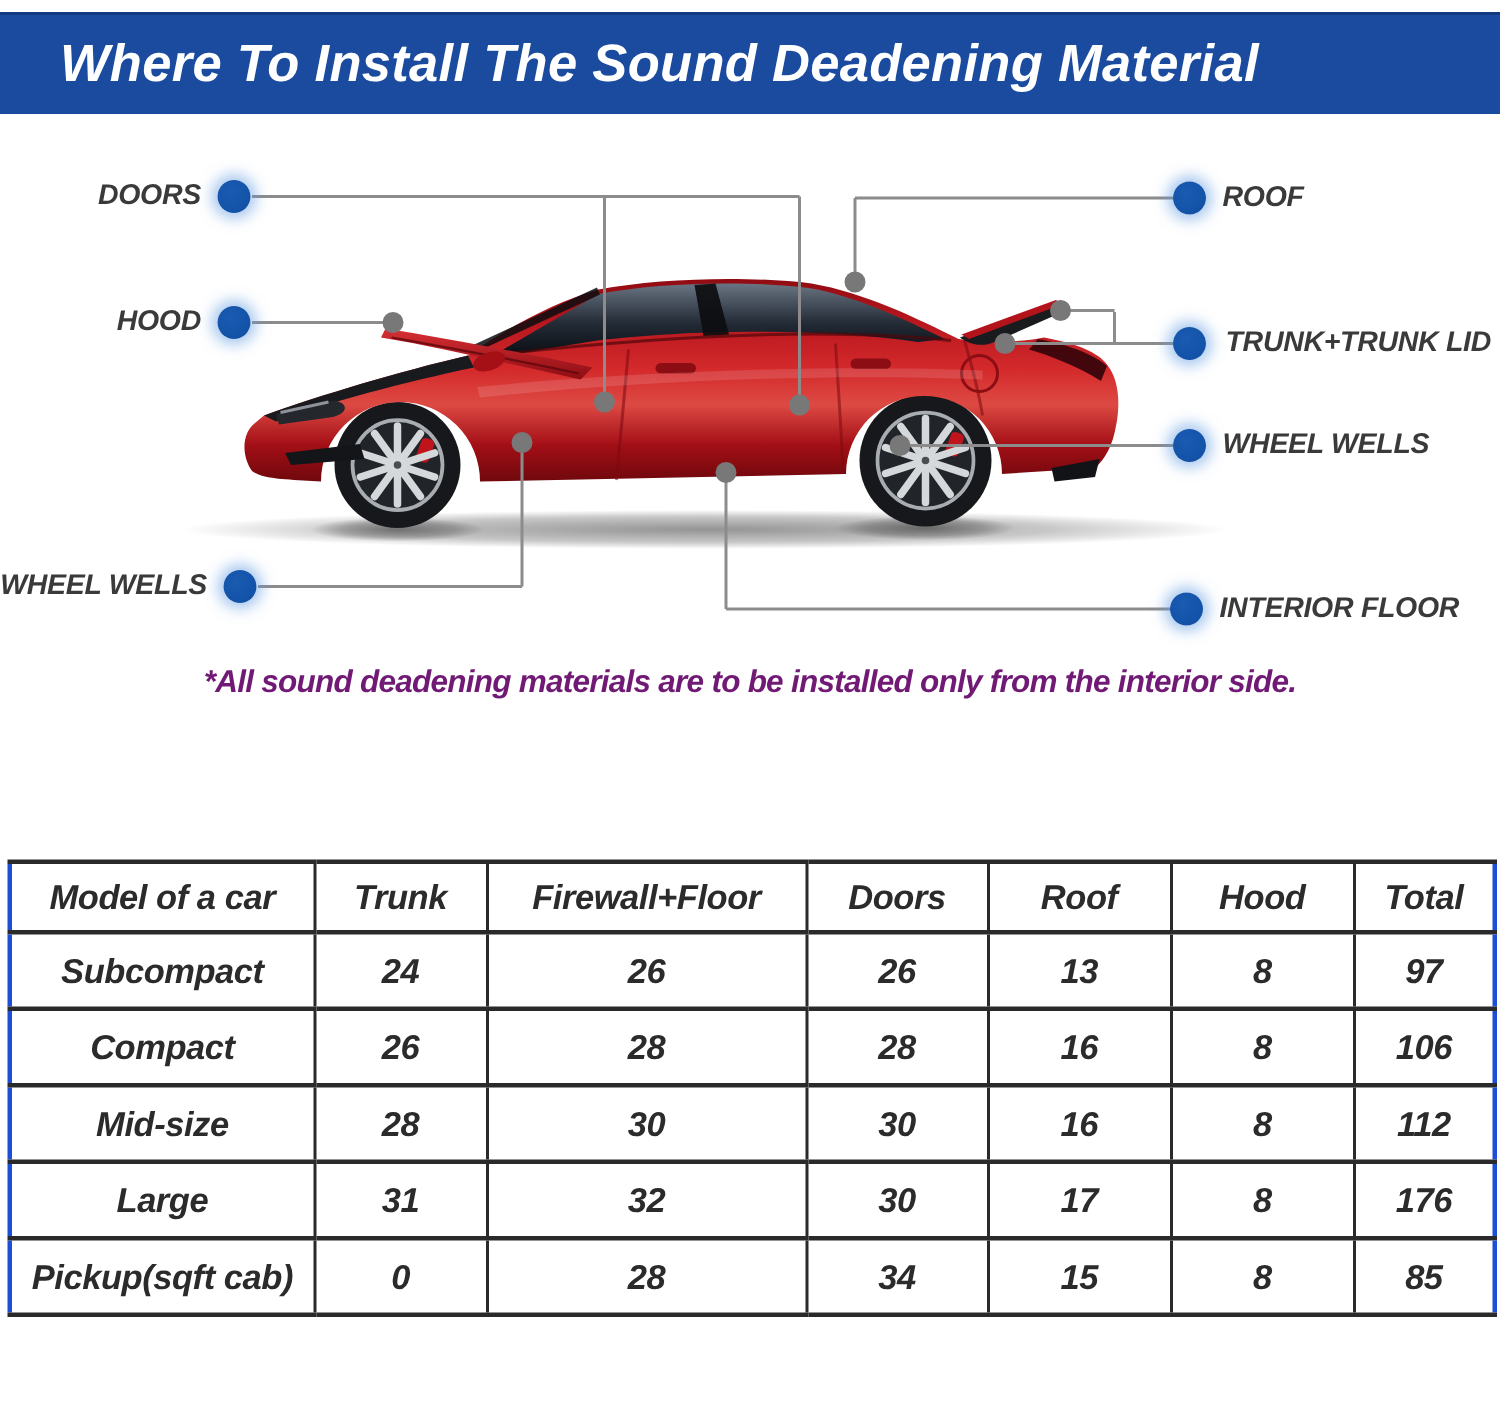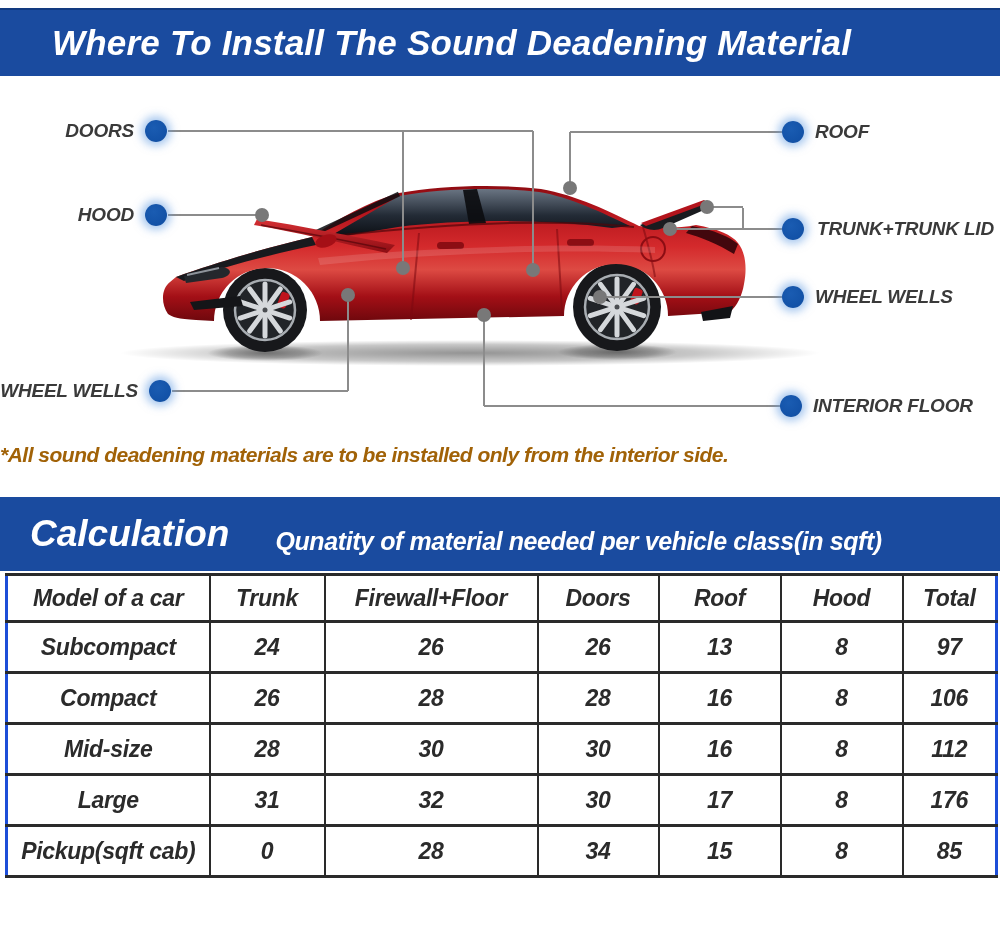--- a/index.html
+++ b/index.html
@@ -2,36 +2,36 @@
 <html><head>
 <meta charset="utf-8">
 <style>
   html,body{margin:0;padding:0;background:#fff;}
   .page{position:relative;width:1000px;height:941px;background:#ffffff;overflow:hidden;
         font-family:"Liberation Sans",sans-serif;font-style:italic;font-weight:bold;}
 
   
   .banner{position:absolute;left:0;width:100%;background:#1a4b9f;box-sizing:border-box;
           display:flex;align-items:center;color:#ffffff;}
-  .banner-top{top:8px;height:68px;padding-left:52px;border-top:2px solid #123a80;text-align:right;}
+  .banner-top{top:8px;height:68px;padding-left:40px;border-top:2px solid #123a80;text-align:right;}
   .banner-top .title{font-size:35px;letter-spacing:.2px;}
   .banner-calc{top:497px;height:74px;padding-left:30px;}
   .calc-title{font-size:37px;}
   .calc-subtitle{font-size:25px;margin-left:46px;margin-top:14px;letter-spacing:-.4px;}
 
   
   .diagram{position:absolute;top:76px;left:0;width:1000px;height:421px;}
   .diagram svg{position:absolute;top:0;left:0;}
   .callout{position:absolute;display:flex;align-items:center;gap:11px;color:#3a3a3a;
            font-size:19px;letter-spacing:-.2px;white-space:nowrap;height:24px;}
   .dot{width:22px;height:22px;border-radius:50%;flex:none;
        background:radial-gradient(circle at 40% 35%,#1a5cb2,#0f4da2);
        box-shadow:0 0 9px 4px rgba(96,154,226,.55);}
-  .note{position:absolute;top:367px;left:0;width:100%;text-align:left;
-        font-size:21px;color:#a16207;letter-spacing:-.5px;}
+  .note{position:absolute;top:367px;left:0;width:100%;text-align:center;
+        font-size:21px;color:#701a75;letter-spacing:-.5px;}
 
   
   .qty-table{position:absolute;top:573px;left:5px;width:990px;border-collapse:collapse;
              table-layout:fixed;font-size:23px;color:#2b2b2b;font-style:italic;font-weight:bold;
              border:3px solid #1d4ed8;}
   .qty-table th,.qty-table td{border-left:2px solid #2a2a2a;border-right:2px solid #2a2a2a;
              border-top:3px solid #2a2a2a;border-bottom:3px solid #2a2a2a;
              text-align:center;vertical-align:middle;padding:0;letter-spacing:-.3px;}
   .qty-table th{height:44px;}
   .qty-table td{height:48px;}
@@ -193,24 +193,20 @@
       <span>WHEEL WELLS</span>
     </div>
     <div class="callout" style="top:318px;left:780px;">
       <span class="dot"></span>
       <span>INTERIOR FLOOR</span>
     </div>
 
     <div class="note">*All sound deadening materials are to be installed only from the interior side.</div>
   </div>
 
-  <div class="banner banner-calc">
-    <span class="calc-title">Calculation</span>
-    <span class="calc-subtitle">Qunatity of material needed per vehicle class(in sqft)</span>
-  </div>
 
   <table class="qty-table">
     <colgroup>
       <col style="width:203px">
         <col style="width:115px">
         <col style="width:213px">
       <col style="width:121px">
         <col style="width:122px">
         <col style="width:122px">
         <col style="width:94px">

